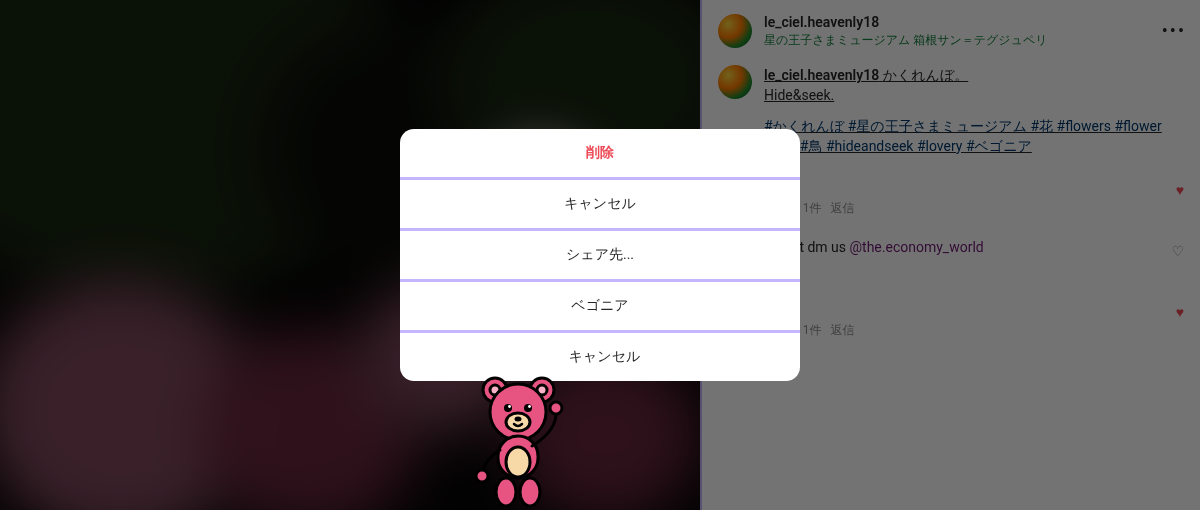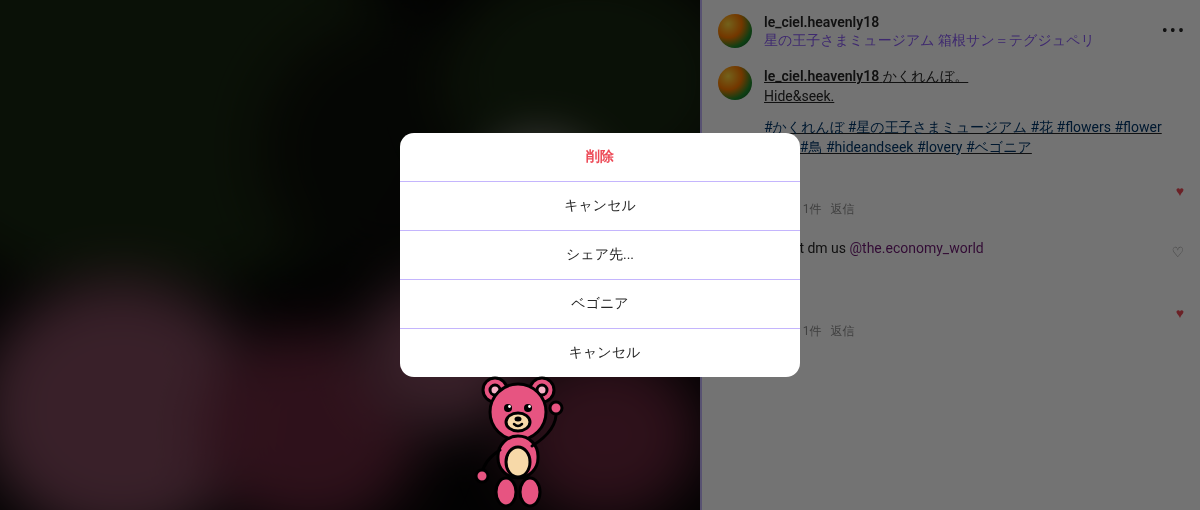--- a/index.html
+++ b/index.html
@@ -18,42 +18,42 @@
     .b-white  { background: #f4f0ea; }
     .dim-overlay { position:absolute; inset:0; background: rgba(0,0,0,.45); }
 
     
     .side { flex: 1; display: flex; flex-direction: column; border-left: 2px solid #c4b5fd; }
 
     .header { display:flex; align-items:flex-start; padding:14px 16px 12px; position:relative; }
     .avatar { width:34px; height:34px; border-radius:50%; background: radial-gradient(circle at 30% 30%, #ffd83d, #ff7b00 40%, #1e8b2d 70%, #0c3d14); flex:none; }
     .hd-txt { margin-left:12px; }
     .uname  { font-weight:600; font-size:14px; color:#262626; }
-    .place  { font-size:14px; color:#8b5cf6; margin-top:2px; max-width:350px; }
+    .place  { font-size:12px; color:#15803d; margin-top:2px; max-width:350px; }
     .more   { position:absolute; right:14px; top:20px; color:#262626; font-size:18px; letter-spacing:2px; cursor:pointer; }
 
     .scroll { flex:1; overflow-y:auto; padding: 4px 16px 10px; }
     .caption-row { display:flex; }
     .av-sm { width:34px; height:34px; border-radius:50%; flex:none;
              background: radial-gradient(circle at 30% 30%, #ffd83d, #ff7b00 40%, #1e8b2d 70%, #0c3d14); }
     .cap-wrap { margin-left:12px; font-size:14px; color:#262626; line-height:1.45;text-decoration:underline; }
     .cap-wrap .uname { display:inline; }
     .tags { color:#00376b; margin-top:10px; }
 
     .comment { display:flex; align-items:flex-start; margin-top:22px; position:relative; }
     .c-body { margin-left:12px; font-size:14px; color:#262626; }
     .mention { color:#701a75; }
     .c-meta { margin-top:6px; font-size:12px; color:#8e8e8e; }
     .c-heart { position:absolute; right:0; top:4px; color:#ed4956; font-size:14px; }
     .c-heart.hollow { color:#8e8e8e; }
 
     
     .modal-overlay { position:absolute; inset:0; background:rgba(0,0,0,.55); display:flex; align-items:center; justify-content:center; }
     .menu { background:#fff; width:400px; border-radius:14px; overflow:hidden; }
-    .menu-item { text-align:center; font-size:14px; color:#262626; padding:15px 0; border-bottom:1px solid #c4b5fd; cursor:pointer; }
+    .menu-item { text-align:center; font-size:14px; color:#262626; padding:15px 0; border-bottom:3px solid #c4b5fd; cursor:pointer; }
     .menu-item:last-child { border-bottom:none;margin-left:9px; }
     .menu-item.danger { color:#ed4956; font-weight:700; }
 
     
     .mascot { position:absolute; left:470px; top:370px; width:110px; height:140px; pointer-events:none; }
     .mascot svg { width:100%; height:100%; }
   </style>
 </head>
 <body>
 

